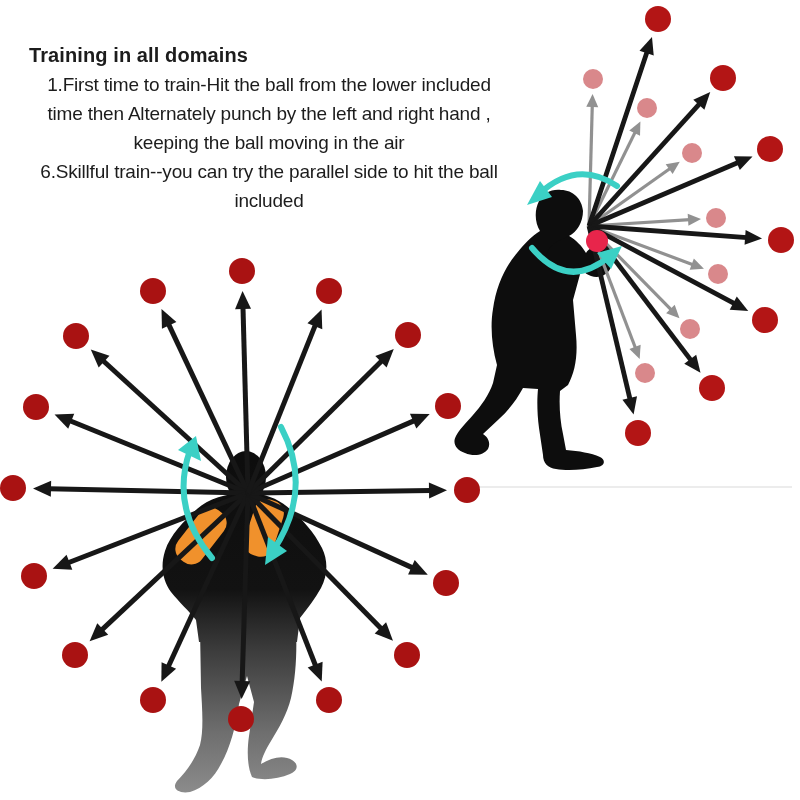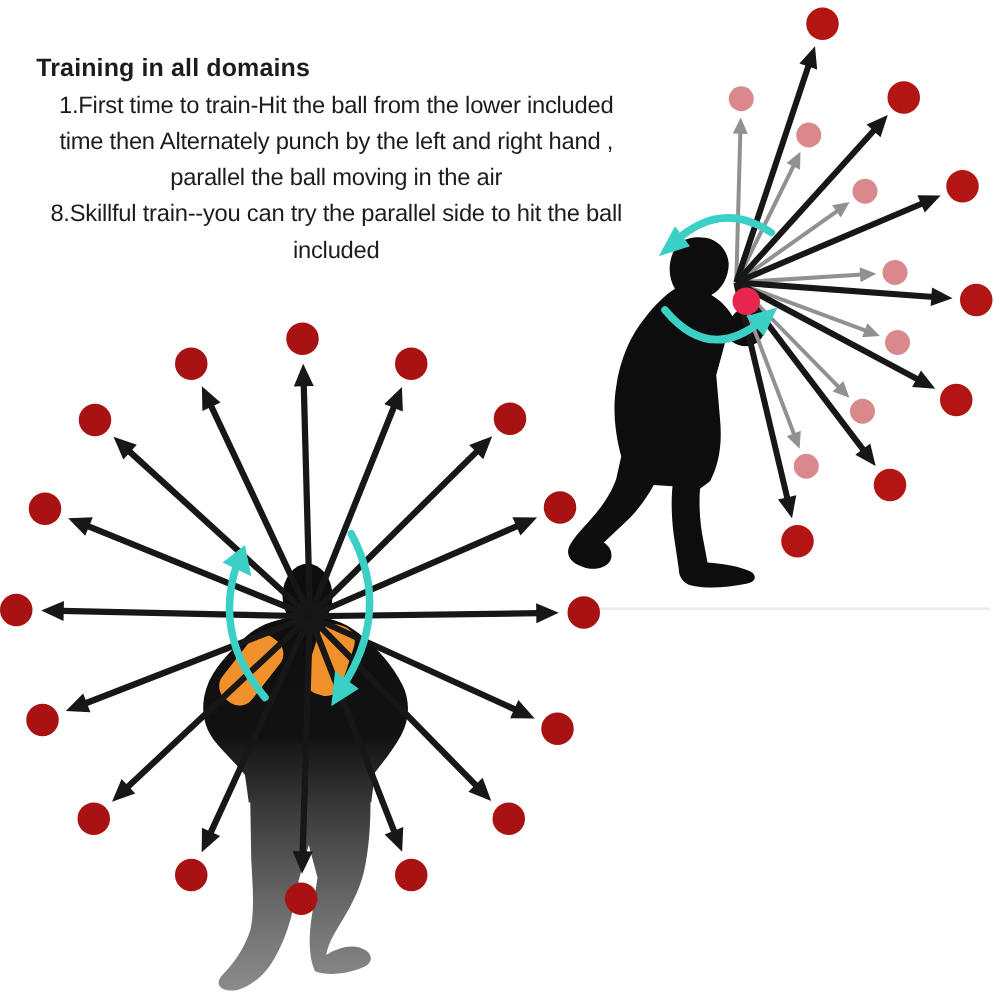--- a/index.html
+++ b/index.html
@@ -13,22 +13,22 @@
 </style>
 </head>
 <body>
 
 <div class="canvas">
 
   <div class="instructions">
     <div class="title">Training in all domains</div>
     <div class="line">1.First time to train-Hit the ball from the lower included</div>
     <div class="line">time then Alternately punch by the left and right hand ,</div>
-    <div class="line">parallel the ball moving in the air</div>
-    <div class="line">8.Skillful train--you can try the parallel side to hit the ball</div>
+    <div class="line">keeping the ball moving in the air</div>
+    <div class="line">6.Skillful train--you can try the parallel side to hit the ball</div>
     <div class="line">included</div>
   </div>
 
   <svg id="diagram-svg" width="800" height="800" viewBox="0 0 800 800">
     <defs>
       <linearGradient id="legFade" x1="0" y1="460" x2="0" y2="800" gradientUnits="userSpaceOnUse">
         <stop offset="0" stop-color="#0d0d0d"></stop>
         <stop offset="0.38" stop-color="#121212"></stop>
         <stop offset="0.56" stop-color="#3c3c3c"></stop>
         <stop offset="0.8" stop-color="#6e6e6e"></stop>

